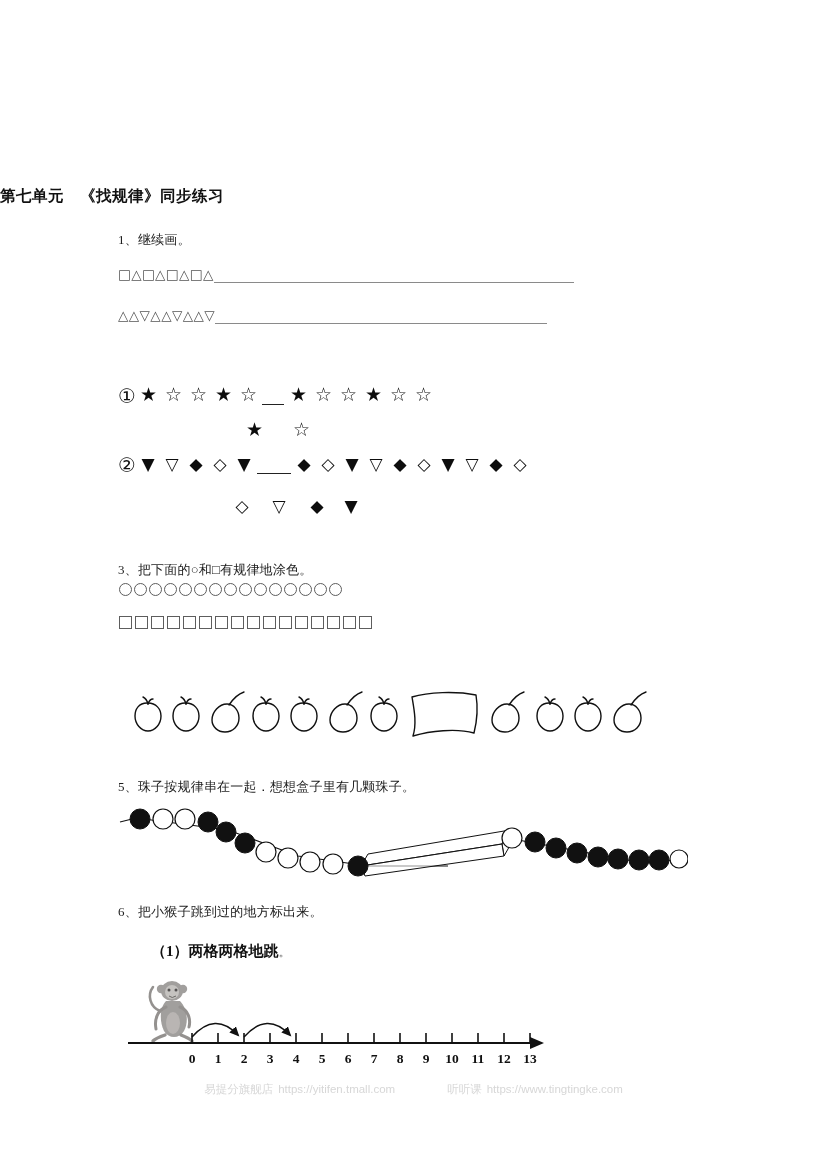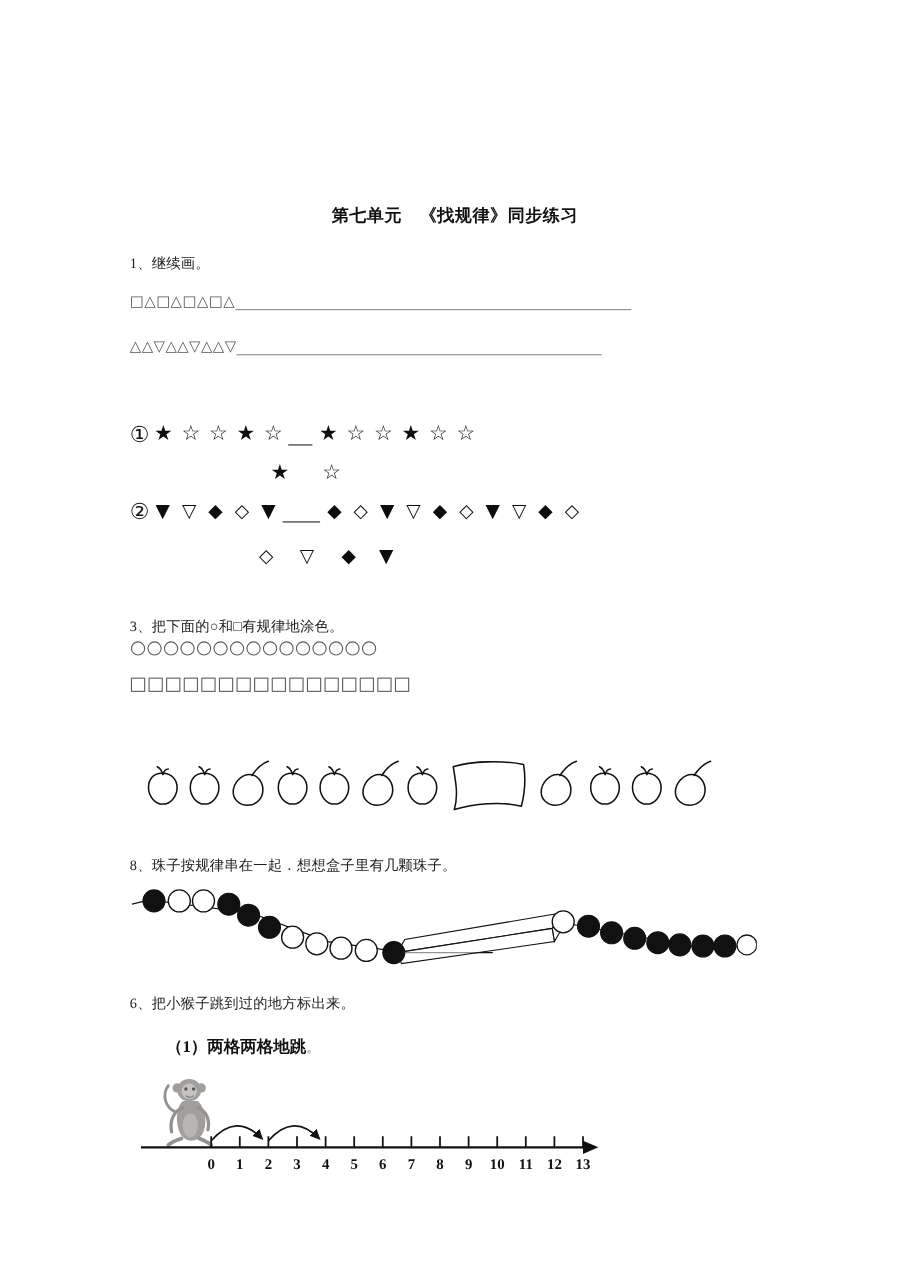--- a/index.html
+++ b/index.html
@@ -15,21 +15,21 @@
 
   
   .doc-title{
     position:absolute;left:0;right:0;top:132px;
     text-align:center;
     font-size:16.5px;font-weight:bold;letter-spacing:.5px;
     color:#111;
   }
   .unit-title{
     position:absolute;left:0;right:0;top:186px;
-    text-align:center;
+    text-align:left;
     font-size:15.5px;font-weight:bold;letter-spacing:.5px;
     color:#111;
   }
 
   
   .q{
     position:absolute;left:118px;
     font-size:13px;letter-spacing:.2px;color:#1c1c1c;
     white-space:nowrap;
   }
@@ -274,21 +274,21 @@
         </g>
 
         <g transform="translate(484,6)">
           <path d="M17,14 C9,14 2,22 2,30 C2,37 8,42 15,42 C23,42 29,36 29,28 C29,21 24,14 17,14 Z"></path>
           <path d="M19,15 C23,9 28,4 34,2"></path>
         </g>
       </g>
     </svg>
   </div>
 
-  <div class="q" style="top:778px;">8、珠子按规律串在一起．想想盒子里有几颗珠子。</div>
+  <div class="q" style="top:778px;">5、珠子按规律串在一起．想想盒子里有几颗珠子。</div>
 
   <div class="beadrow">
     <svg width="570" height="80" viewBox="0 0 570 80">
 
       <g stroke="#111" stroke-width="1.1" fill="none">
         <path d="M2,22 L18,18"></path>
         <path d="M18,18 L110,30 L180,56 L250,66"></path>
         <path d="M250,66 L330,66"></path>
         <path d="M380,44 L400,40"></path>
         <path d="M400,40 L520,62 L566,60"></path>
@@ -397,14 +397,17 @@
           <text x="298" y="88" class="nl-label">9</text>
           <text x="324" y="88" class="nl-label">10</text>
           <text x="350" y="88" class="nl-label">11</text>
           <text x="376" y="88" class="nl-label">12</text>
           <text x="402" y="88" class="nl-label">13</text>
           <text x="428" y="88" class="nl-label">14</text>
         </g>
     </svg>
   </div>
 
+  <div class="footer">
+    <span class="seg"><span class="lbl">易提分旗舰店</span><span>https://yitifen.tmall.com</span></span><span class="spacer"></span><span class="seg"><span class="lbl">听听课</span><span>https://www.tingtingke.com</span></span>
+  </div>
 
 </div>
 
 </body></html>

